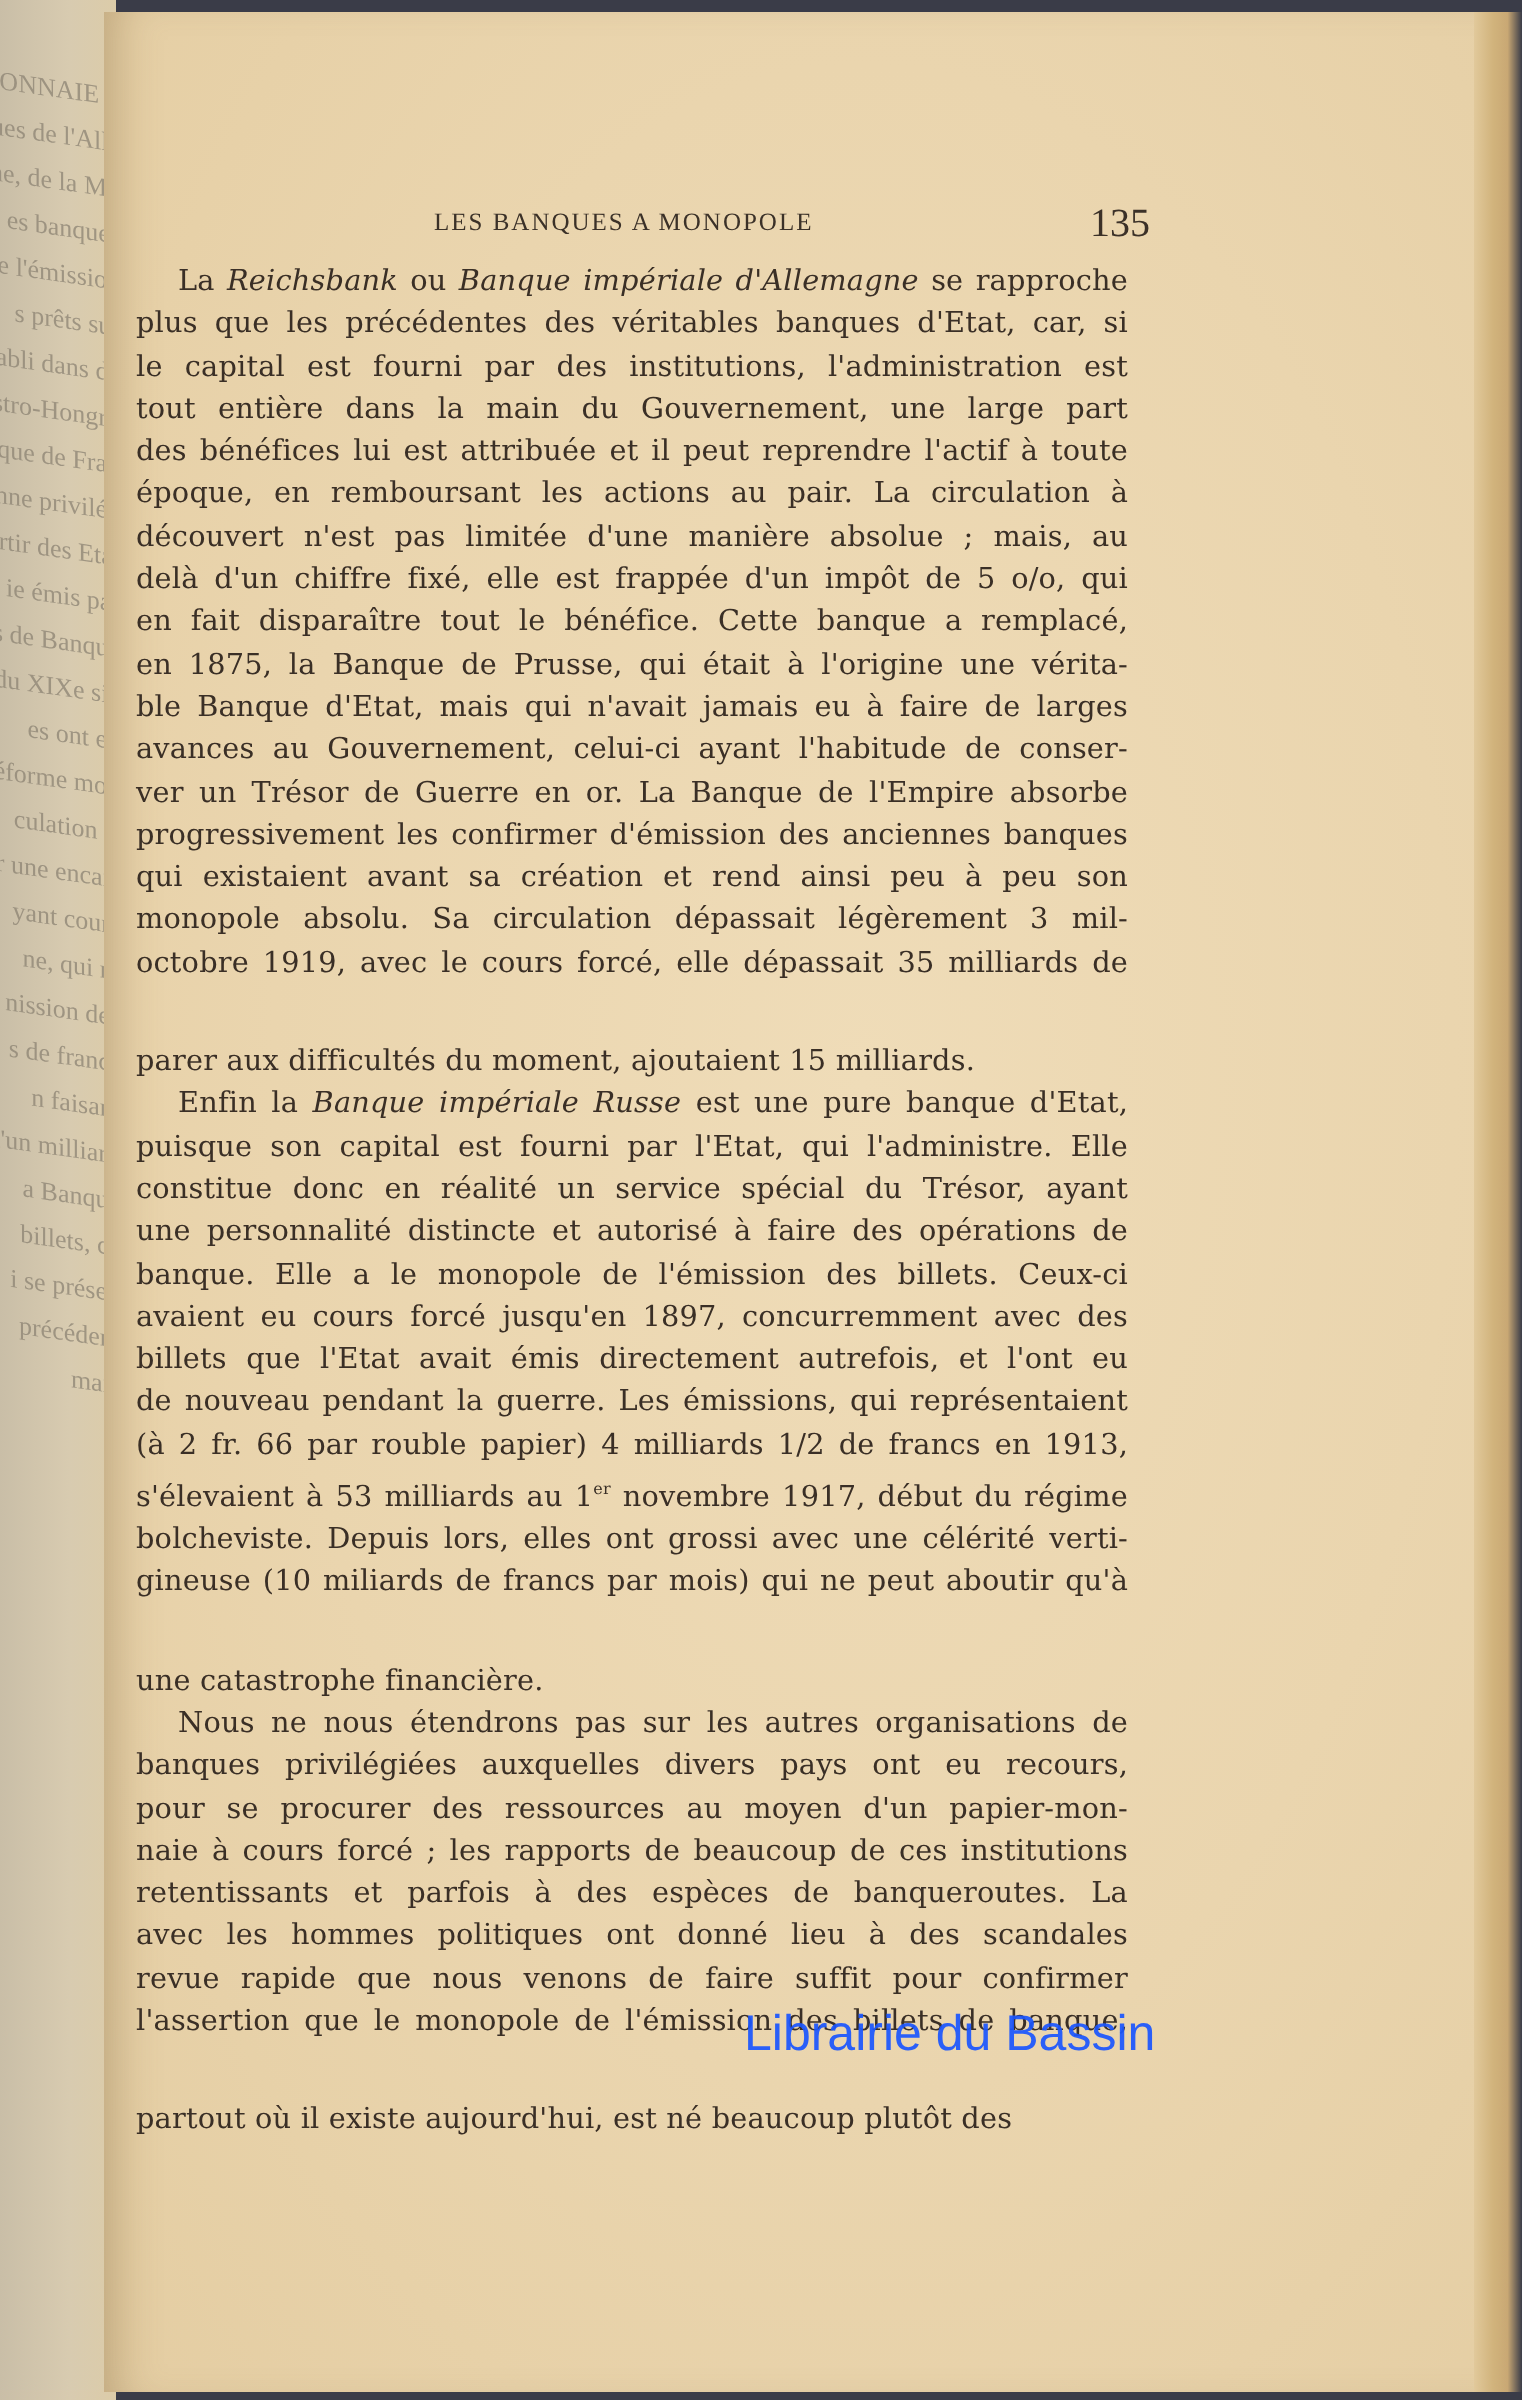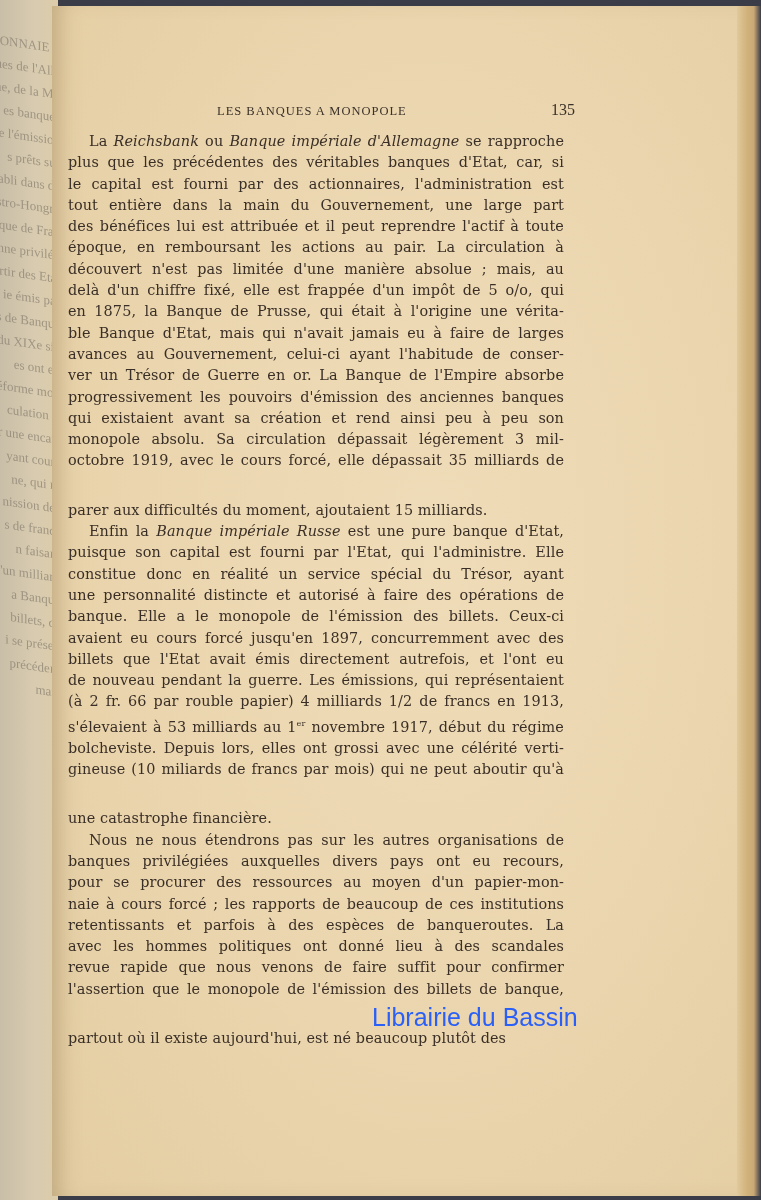--- a/index.html
+++ b/index.html
@@ -27,21 +27,21 @@
   .page-edge {
     position: absolute; right: 0; top: 6px; width: 24px; height: 1190px;
     background: linear-gradient(to right, #e1c99b 0%, #d1b37c 40%, #c9a874 70%, #3a3c48 100%);
   }
   .header {
     position: absolute; top: 104px; left: 165px; width: 410px;
     font-size: 12.5px; letter-spacing: 1px; color: #3b3128;
     font-family: "Liberation Serif", serif;
   }
   .running-head { position: absolute; left: 52px; top: 0; text-align: center; }
-  .page-number { position: absolute; right: 0; top: -3px; font-size: 16px; letter-spacing: 0; }
+  .page-number { position: absolute; right: 0; top: -3px; font-size: 20px; letter-spacing: 0; }
   .body-text {
     position: absolute; left: 68px; top: 131px; width: 496px;
     font-family: "DejaVu Serif", serif; font-size: 14.4px; line-height: 21.3px;
     color: #3a2f26; text-align: justify; letter-spacing: 0.1px;
   }
   .line { display: block; text-align: justify; text-align-last: justify; white-space: nowrap; }
   .line.last { text-align-last: left; margin-top: 28px; }
   .line.indent { padding-left: 21px; }
   em { font-style: italic; margin-top: 45px; }
   sup { font-size: 8px; }
@@ -93,31 +93,32 @@
 
 <div class="header">
   <span class="running-head">LES BANQUES A MONOPOLE</span>
   <span class="page-number">135</span>
 </div>
 
 <div class="body-text" id="body-text">
     <div class="para-block">
       <span class="line indent">La <em>Reichsbank</em> ou <em>Banque impériale d'Allemagne</em> se rapproche</span>
       <span class="line">plus que les précédentes des véritables banques d'Etat, car, si</span>
-      <span class="line">le capital est fourni par des actionnaires, l'administration est</span>
+      <span class="line">le capital est fourni par des institutions, l'administration est</span>
       <span class="line">tout entière dans la main du Gouvernement, une large part</span>
       <span class="line">des bénéfices lui est attribuée et il peut reprendre l'actif à toute</span>
       <span class="line">époque, en remboursant les actions au pair. La circulation à</span>
       <span class="line">découvert n'est pas limitée d'une manière absolue ; mais, au</span>
       <span class="line">delà d'un chiffre fixé, elle est frappée d'un impôt de 5 o/o, qui</span>
+      <span class="line">en fait disparaître tout le bénéfice. Cette banque a remplacé,</span>
       <span class="line">en 1875, la Banque de Prusse, qui était à l'origine une vérita-</span>
       <span class="line">ble Banque d'Etat, mais qui n'avait jamais eu à faire de larges</span>
       <span class="line">avances au Gouvernement, celui-ci ayant l'habitude de conser-</span>
       <span class="line">ver un Trésor de Guerre en or. La Banque de l'Empire absorbe</span>
-      <span class="line">progressivement les pouvoirs d'émission des anciennes banques</span>
+      <span class="line">progressivement les confirmer d'émission des anciennes banques</span>
       <span class="line">qui existaient avant sa création et rend ainsi peu à peu son</span>
       <span class="line">monopole absolu. Sa circulation dépassait légèrement 3 mil-</span>
       <span class="line">octobre 1919, avec le cours forcé, elle dépassait 35 milliards de</span>
       <span class="line last">parer aux difficultés du moment, ajoutaient 15 milliards.</span>
     </div>
     <div class="para-block">
       <span class="line indent">Enfin la <em>Banque impériale Russe</em> est une pure banque d'Etat,</span>
       <span class="line">puisque son capital est fourni par l'Etat, qui l'administre. Elle</span>
       <span class="line">constitue donc en réalité un service spécial du Trésor, ayant</span>
       <span class="line">une personnalité distincte et autorisé à faire des opérations de</span>

